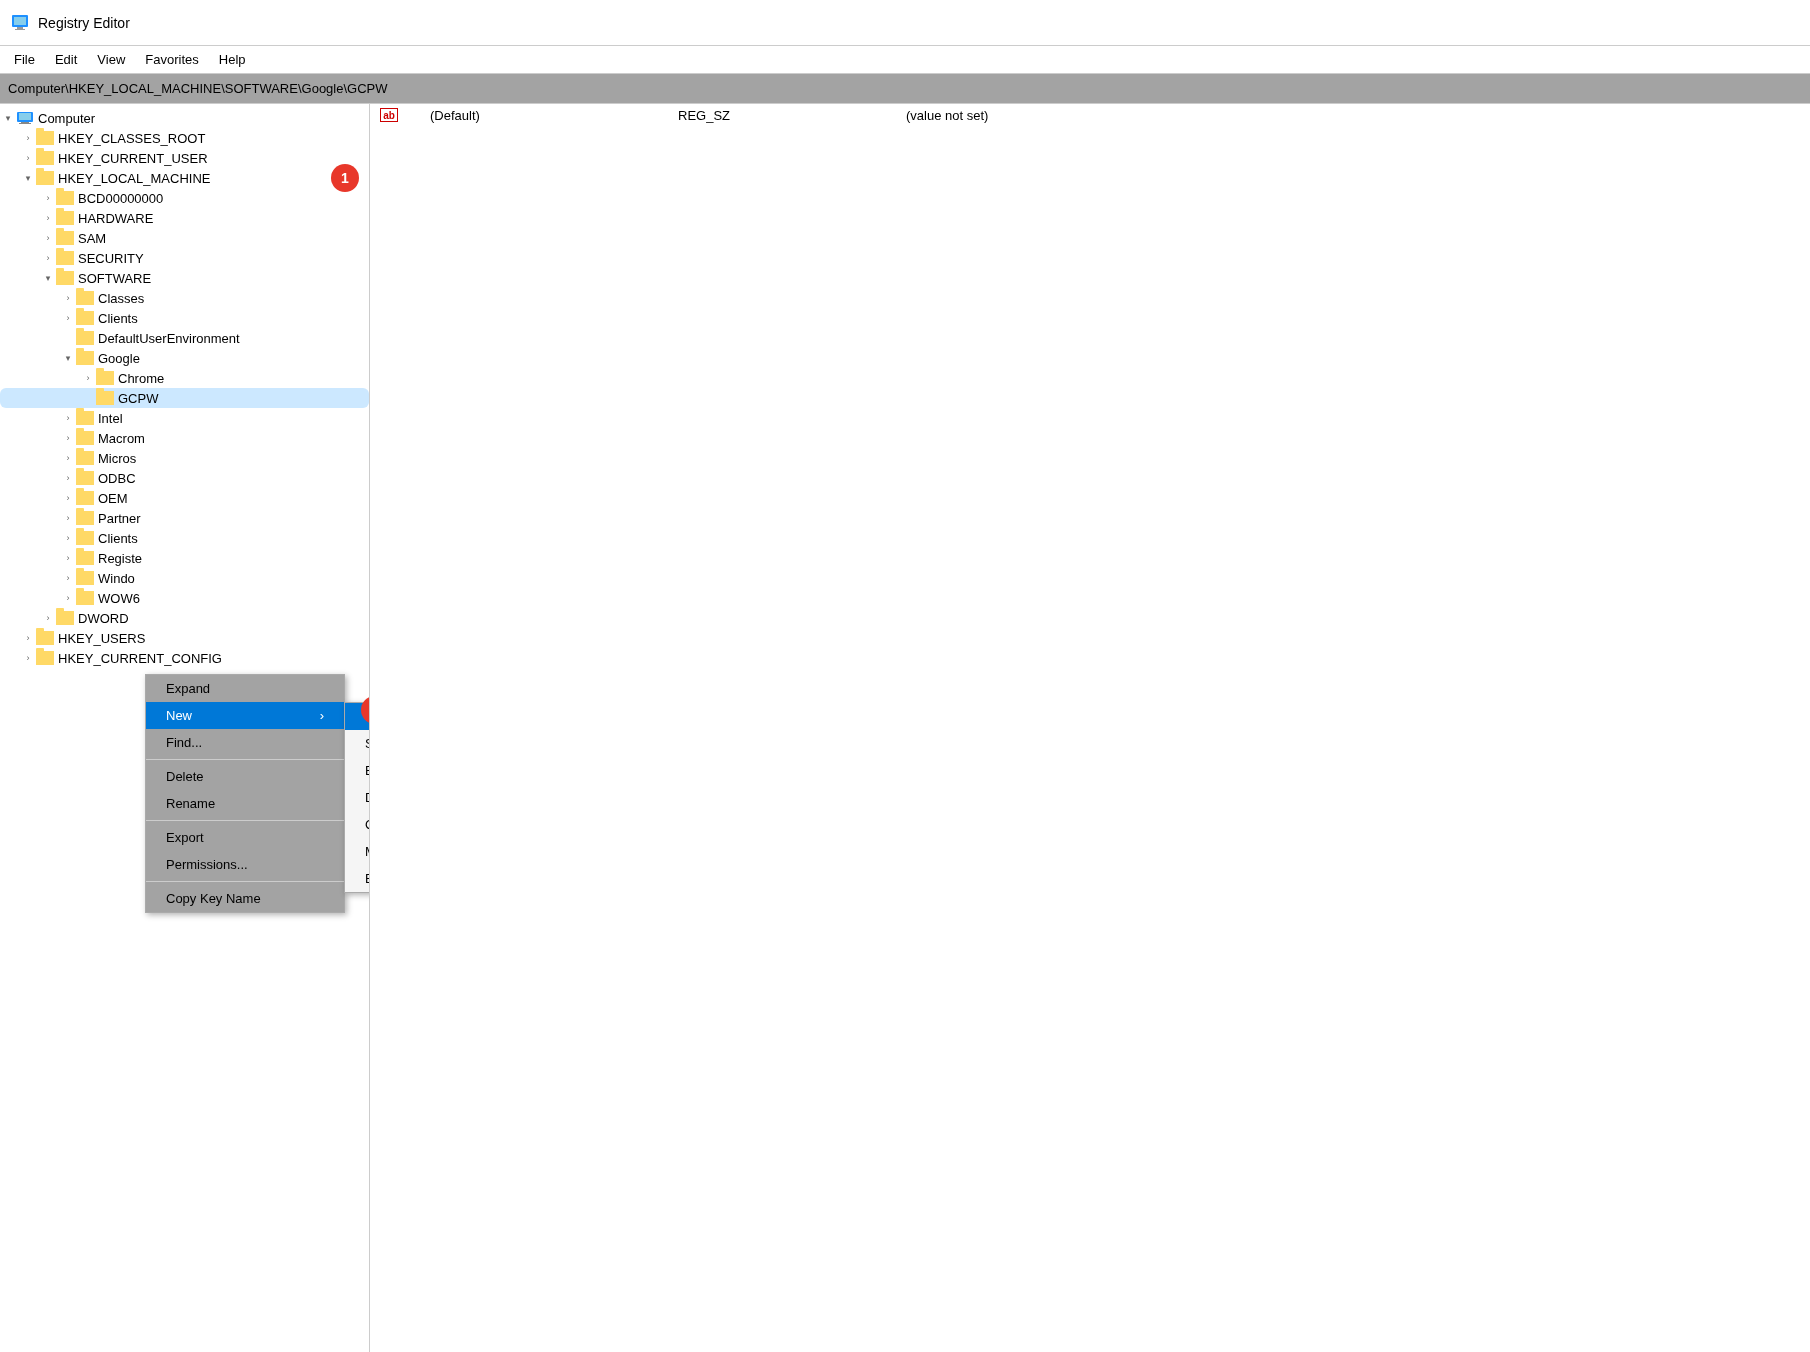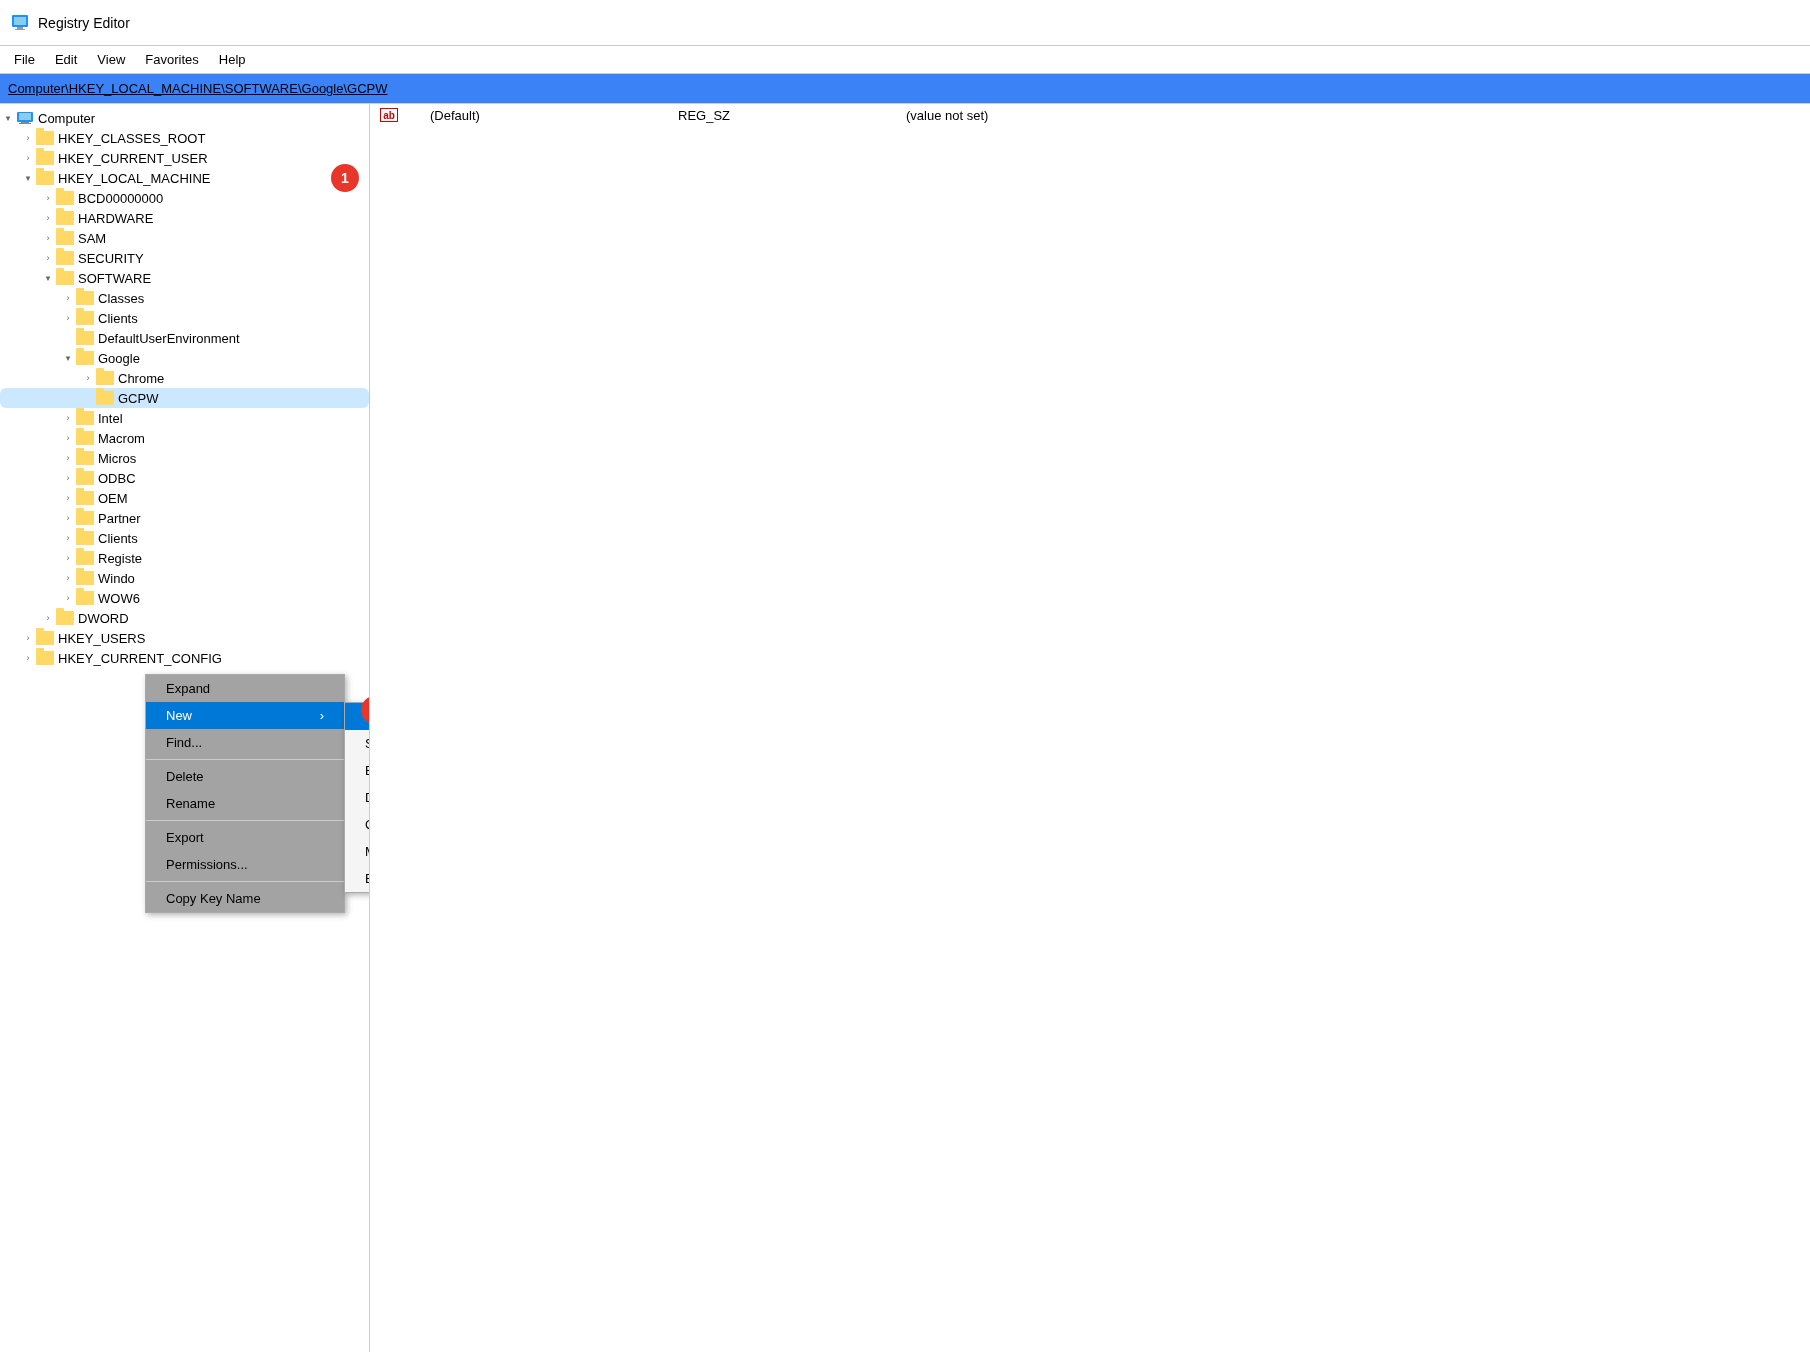--- a/index.html
+++ b/index.html
@@ -39,27 +39,26 @@
       border-bottom: 1px solid #ccc;
       height: 28px;
       gap: 4px;
     }
     .menu-item {
       padding: 2px 8px;
       cursor: pointer;
       color: #000;
     }
     .address-bar {
-      background: #3b82f6;
+      background: #a3a3a3;
       padding: 4px 8px;
       border-bottom: 1px solid #ccc;
       height: 30px;
       display: flex;
       align-items: center;
-      text-decoration: underline;
     }
     .address-text {
       font-size: 13px;
       color: #000;
     }
     .main-area {
       display: flex;
       height: calc(1352px - 98px);
     }
     .tree-panel {

